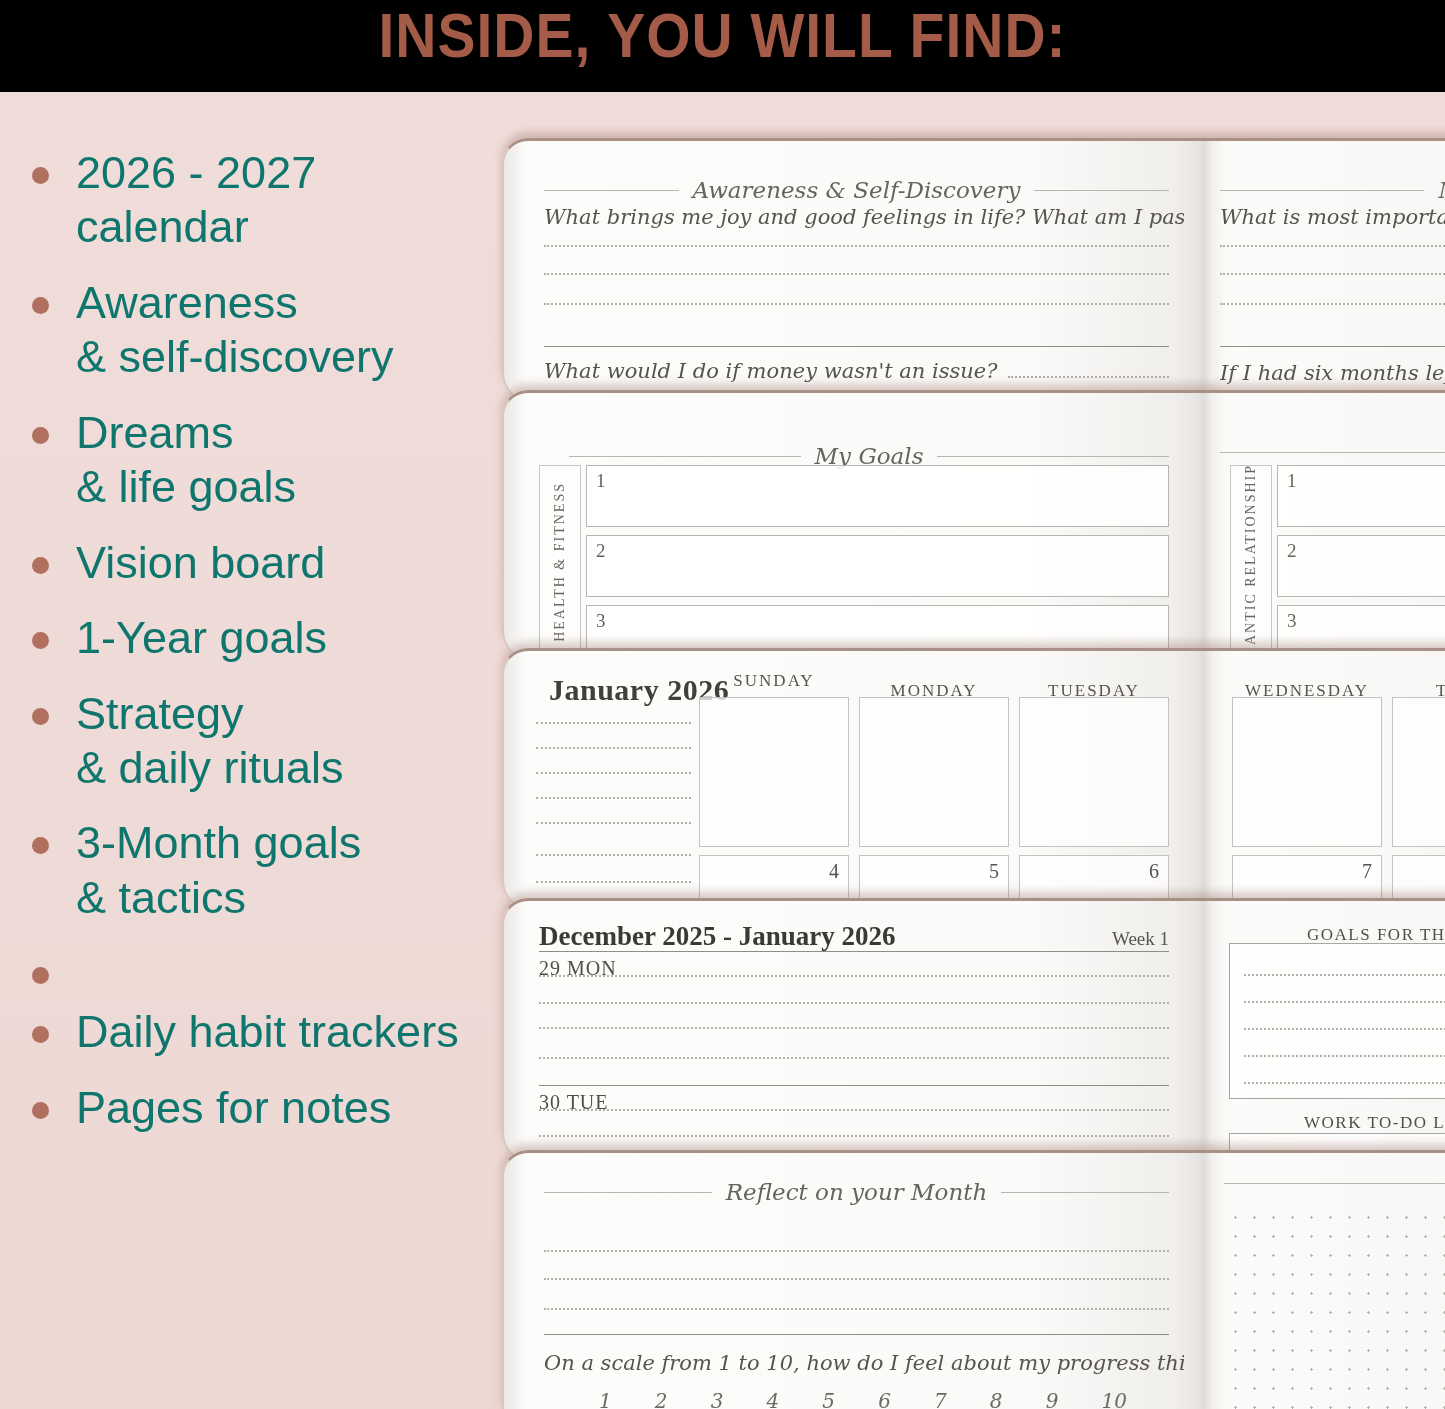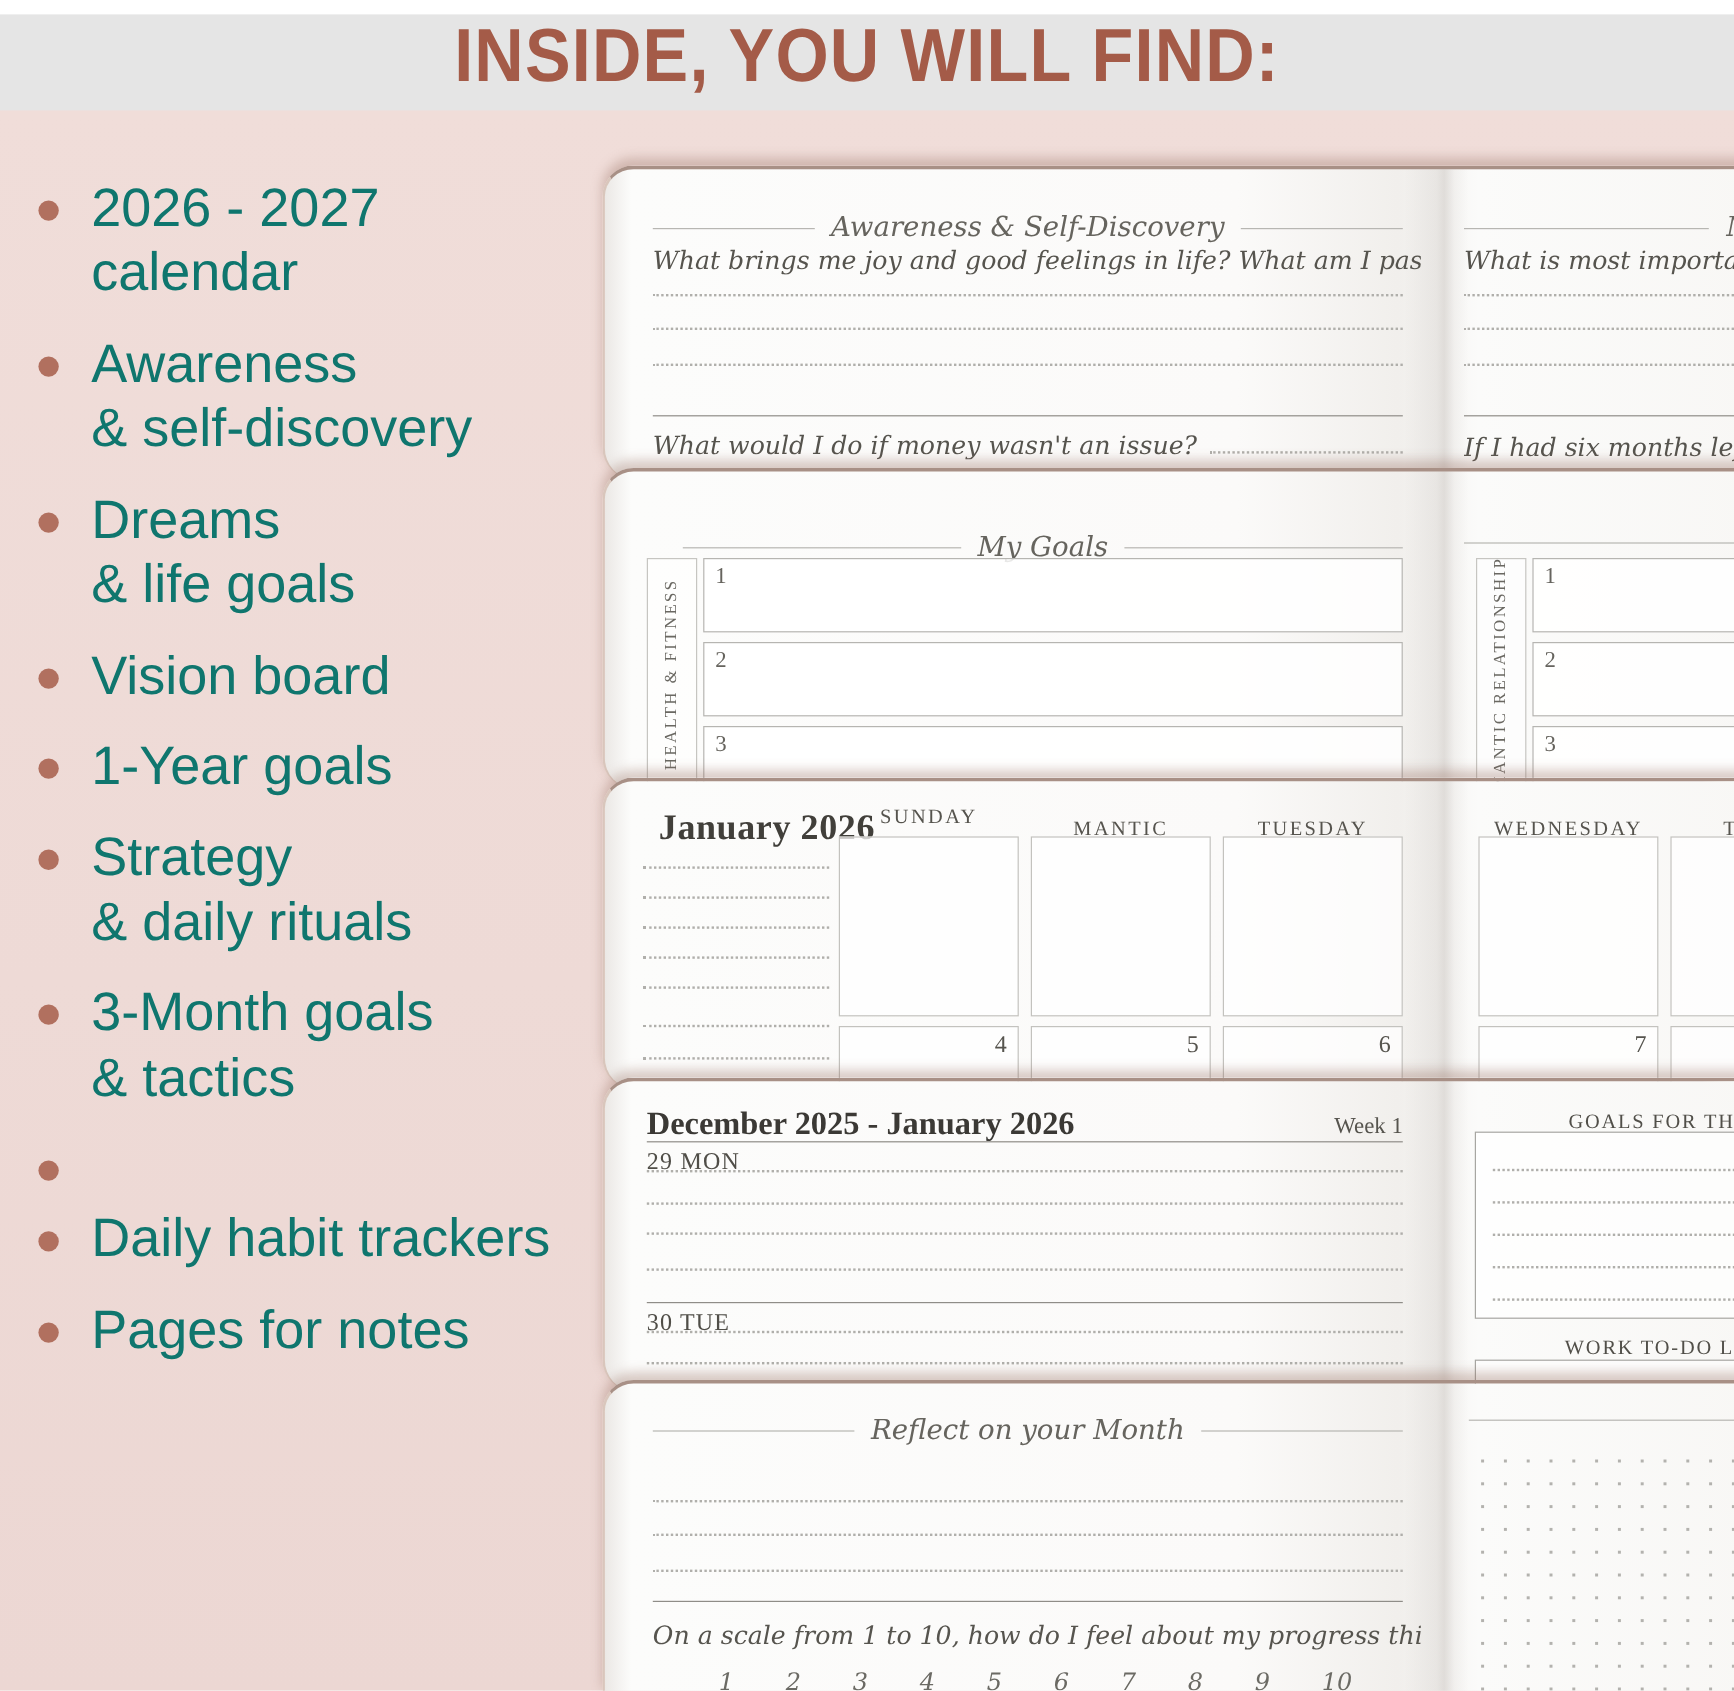--- a/index.html
+++ b/index.html
@@ -5,22 +5,22 @@
   html,body{margin:0;padding:0;}
   body{
     position:relative;
     width:1445px;height:1409px;
     background:#ffffff;
     overflow:hidden;
     font-family:"Liberation Sans", sans-serif;
   }
   
   .top-band{
-    position:absolute;left:0;top:12px;width:1445px;height:92px;
-    background:#e5e5e5;text-align:center;
+    position:absolute;left:0;top:0;width:1445px;height:92px;
+    background:#000000;text-align:center;
   }
   .main-title{
     display:inline-block;
     margin-top:2px;
     font-family:"Liberation Sans", sans-serif;
     font-weight:bold;
     font-size:57px;
     letter-spacing:1px;
     color:#a45b48;
     transform:scaleY(1.1);
@@ -242,21 +242,21 @@
   </div>
   <div class="abs goal-box" style="left:773px;top:72px;width:190px;height:62px;">1</div>
   <div class="abs goal-box" style="left:773px;top:142px;width:190px;height:62px;">2</div>
   <div class="abs goal-box" style="left:773px;top:212px;width:190px;height:56px;">3</div>
   <div class="spine"></div>
 </div>
 
 <div class="card" style="top:648px;height:256px;">
   <div class="abs month-title" style="left:45px;top:22px;">January 2026</div>
   <div class="abs day-header" style="left:195px;top:20px;width:150px;">SUNDAY</div>
-  <div class="abs day-header" style="left:355px;top:30px;width:150px;">MANTIC</div>
+  <div class="abs day-header" style="left:355px;top:30px;width:150px;">MONDAY</div>
   <div class="abs day-header" style="left:515px;top:30px;width:150px;">TUESDAY</div>
   <div class="abs day-header" style="left:728px;top:30px;width:150px;">WEDNESDAY</div>
   <div class="abs day-header" style="left:888px;top:30px;width:150px;text-align:left;padding-left:44px;">TH</div>
 
   <div class="abs dotline" style="left:32px;top:71px;width:155px;"></div>
   <div class="abs dotline" style="left:32px;top:96px;width:155px;"></div>
   <div class="abs dotline" style="left:32px;top:121px;width:155px;"></div>
   <div class="abs dotline" style="left:32px;top:146px;width:155px;"></div>
   <div class="abs dotline" style="left:32px;top:171px;width:155px;"></div>
   <div class="abs dotline" style="left:32px;top:203px;width:155px;"></div>

